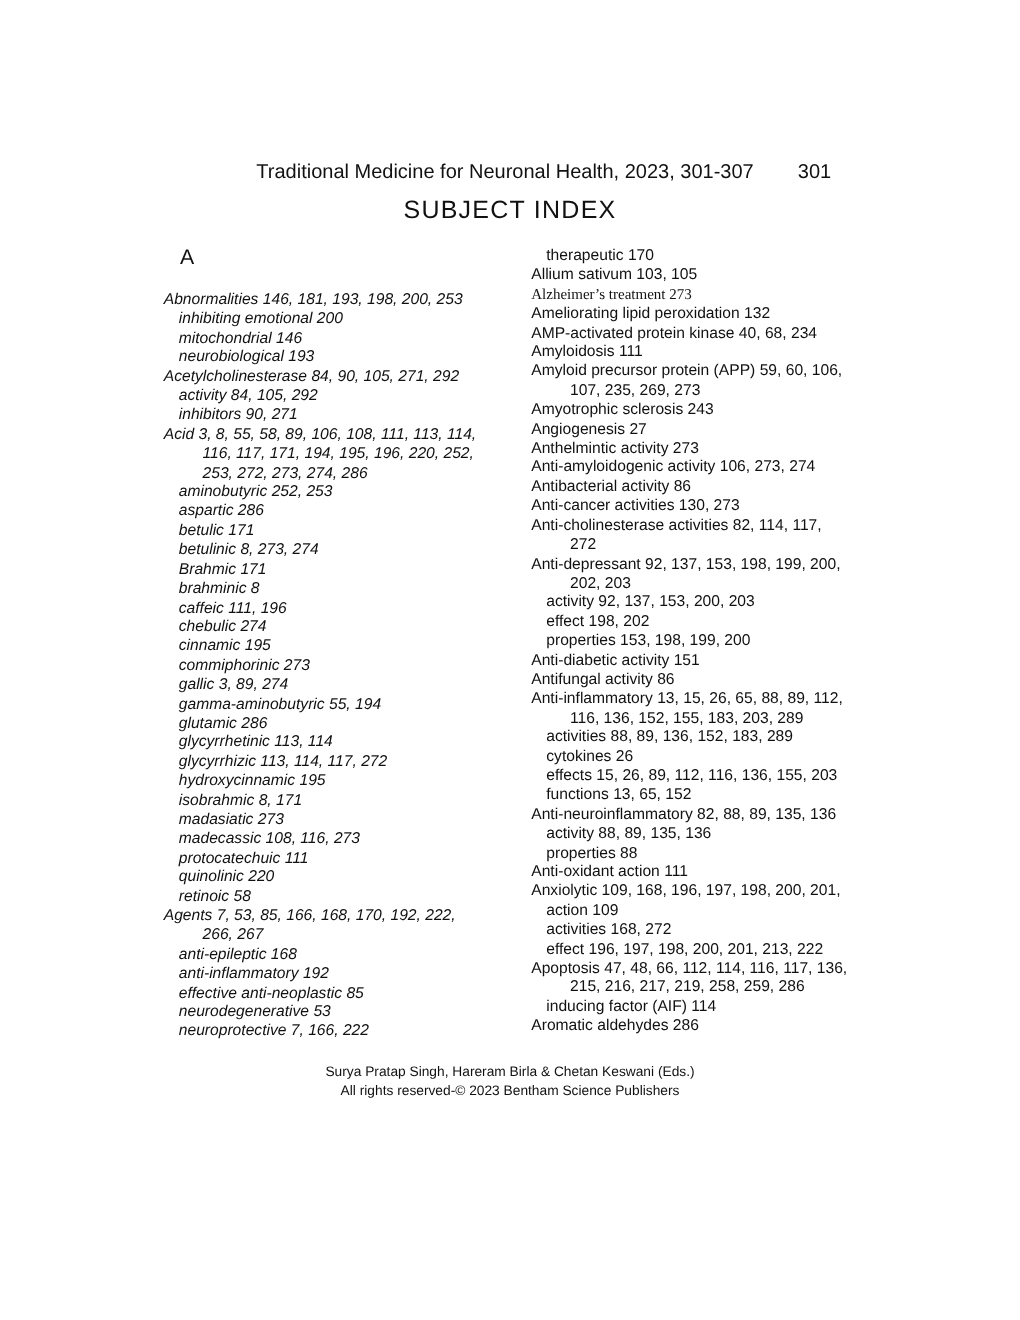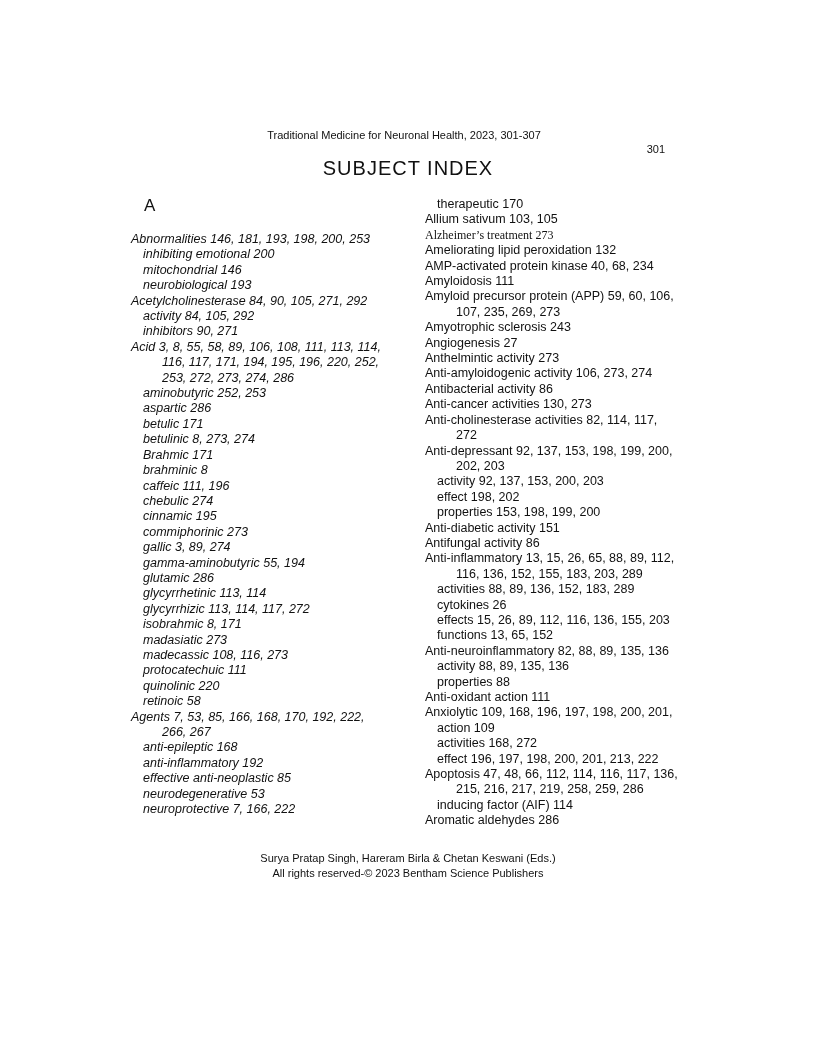--- a/index.html
+++ b/index.html
@@ -15,35 +15,34 @@
     font-family: "Liberation Sans", sans-serif;
     color: #111111;
     overflow: hidden;
   }
   .running-head {
     position: absolute;
     top: 129px;
     left: 143px;
     width: 522px;
     height: 14px;
-    font-size: 11px;
+    font-size: 16px;
   }
   .running-title {
     position: absolute;
     left: 0;
     right: 0;
     text-align: center;
     white-space: nowrap;
   }
   .page-number {
     position: absolute;
     right: 0;
     top: 0;
     white-space: nowrap;
-    margin-top: 14px;
   }
   .doc-title {
     position: absolute;
     top: 157px;
     left: 0;
     width: 816px;
     text-align: center;
     font-size: 20px;
     font-weight: 400;
     letter-spacing: 1px;
@@ -123,20 +122,21 @@
       <div class="idx-line indent-1">brahminic 8</div>
       <div class="idx-line indent-1">caffeic 111, 196</div>
       <div class="idx-line indent-1">chebulic 274</div>
       <div class="idx-line indent-1">cinnamic 195</div>
       <div class="idx-line indent-1">commiphorinic 273</div>
       <div class="idx-line indent-1">gallic 3, 89, 274</div>
       <div class="idx-line indent-1">gamma-aminobutyric 55, 194</div>
       <div class="idx-line indent-1">glutamic 286</div>
       <div class="idx-line indent-1">glycyrrhetinic 113, 114</div>
       <div class="idx-line indent-1">glycyrrhizic 113, 114, 117, 272</div>
+      <div class="idx-line indent-1">hydroxycinnamic 195</div>
       <div class="idx-line indent-1">isobrahmic 8, 171</div>
       <div class="idx-line indent-1">madasiatic 273</div>
       <div class="idx-line indent-1">madecassic 108, 116, 273</div>
       <div class="idx-line indent-1">protocatechuic 111</div>
       <div class="idx-line indent-1">quinolinic 220</div>
       <div class="idx-line indent-1">retinoic 58</div>
       <div class="idx-line indent-0">Agents 7, 53, 85, 166, 168, 170, 192, 222,</div>
       <div class="idx-line indent-2">266, 267</div>
       <div class="idx-line indent-1">anti-epileptic 168</div>
       <div class="idx-line indent-1">anti-inflammatory 192</div>

